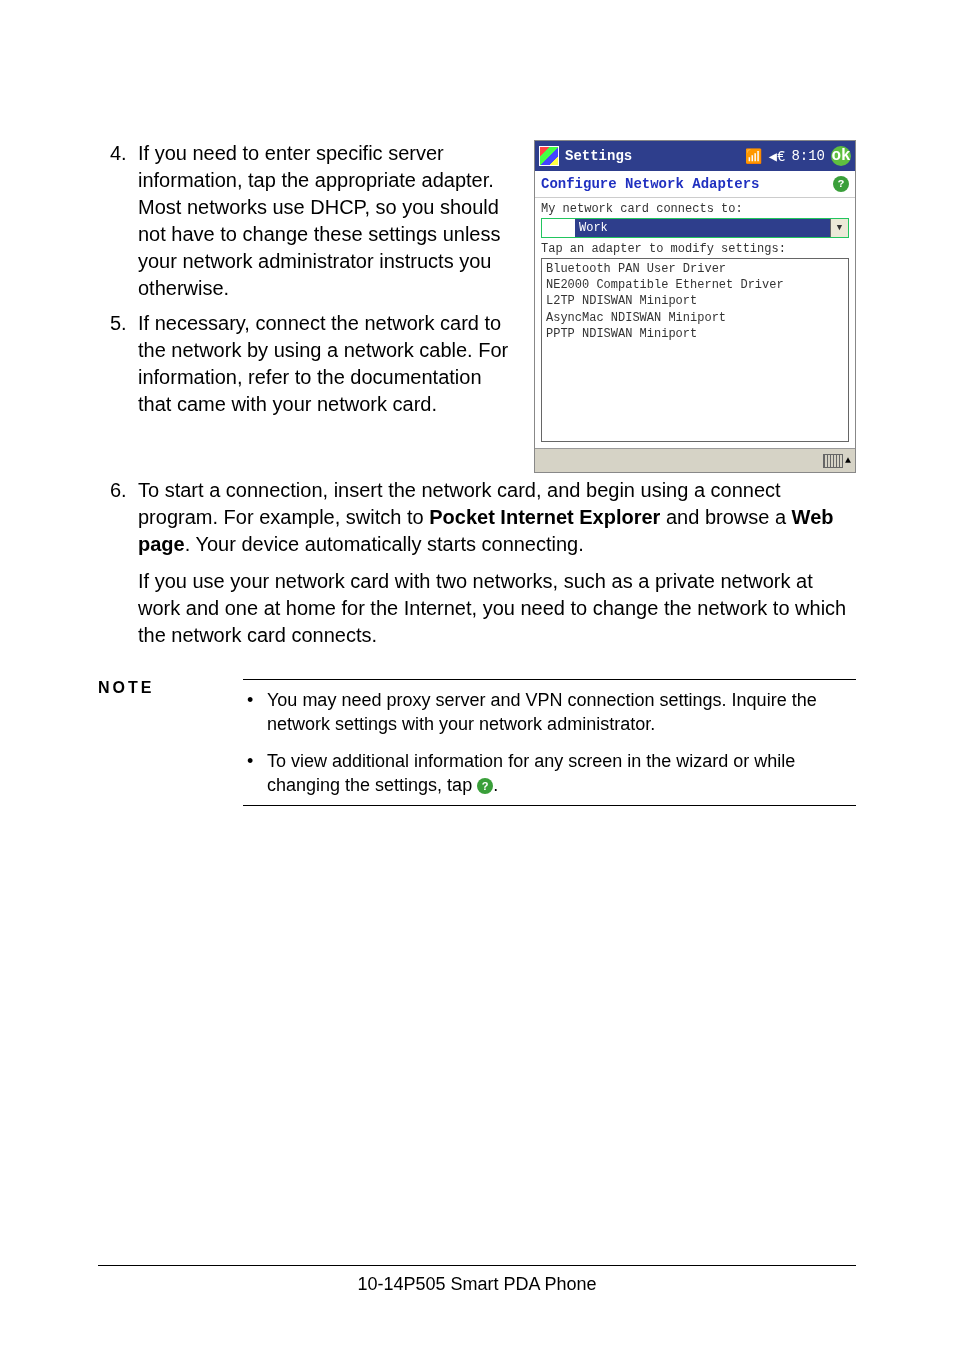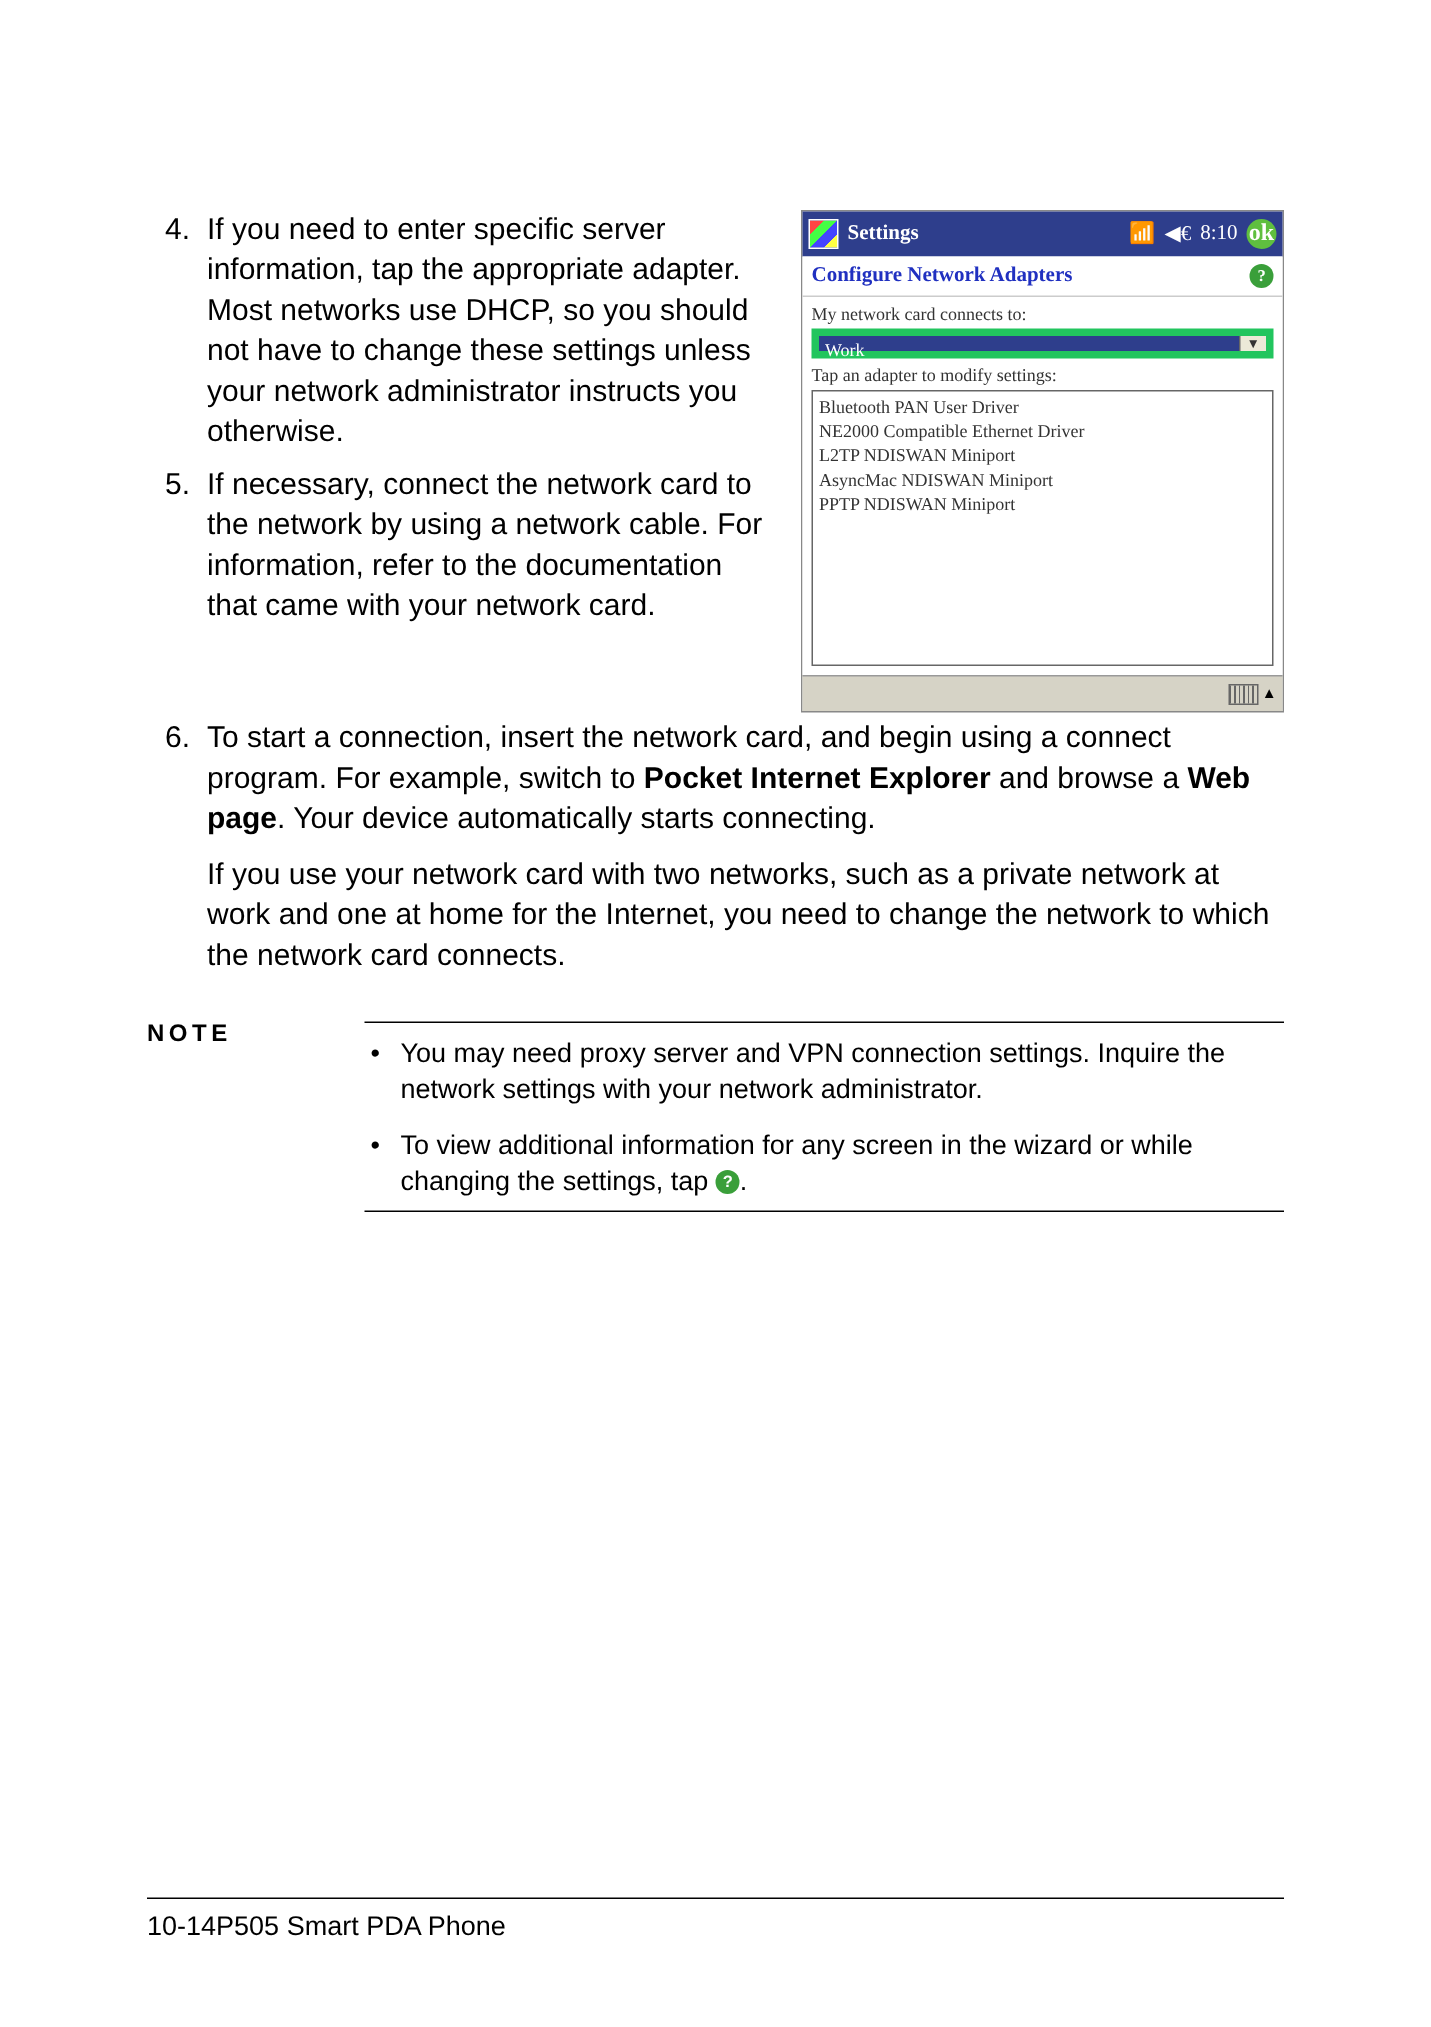--- a/index.html
+++ b/index.html
@@ -52,21 +52,21 @@
     line-height: 1.35;
     margin-top: 10px;
     padding-left: 40px;
   }
 
   
   .device {
     width: 322px;
     flex-shrink: 0;
     border: 1px solid #888;
-    font-family: Liberation Serif, serif;
+    font-family: Liberation Mono, monospace;
   }
   .titlebar {
     background: #2e3e8c;
     color: #fff;
     height: 30px;
     display: flex;
     align-items: center;
     padding: 0 4px;
     font-size: 14px;
   }
@@ -102,23 +102,24 @@
   }
   .body-area {
     background: #fff;
     padding: 4px 6px 6px 6px;
     font-size: 12px;
     color: #333;
   }
   .body-label { margin-bottom: 2px; }
   .dropdown {
     display: flex;
-    border: 5px solid #22c55e;
+    border: 1px solid #22c55e;
     height: 20px;
     margin-bottom: 4px;
+    padding-left: 33px;
   }
   .dropdown-val {
     flex: 1;
     background: #2e3e8c;
     color: #fff;
     padding: 2px 4px;
     font-size: 12px;
   }
   .dropdown-arrow {
     width: 18px;
@@ -199,21 +200,21 @@
 
   
   .footer {
     position: absolute;
     bottom: 56px;
     left: 98px;
     right: 98px;
     border-top: 1px solid #000;
     padding-top: 8px;
     display: flex;
-    justify-content: flex-start;
+    justify-content: center;
     font-size: 18px;
   }
 </style>
 </head>
 <body>
 
 <div class="page">
 
   <div class="top-row">
     <div class="left-steps-wrap">

